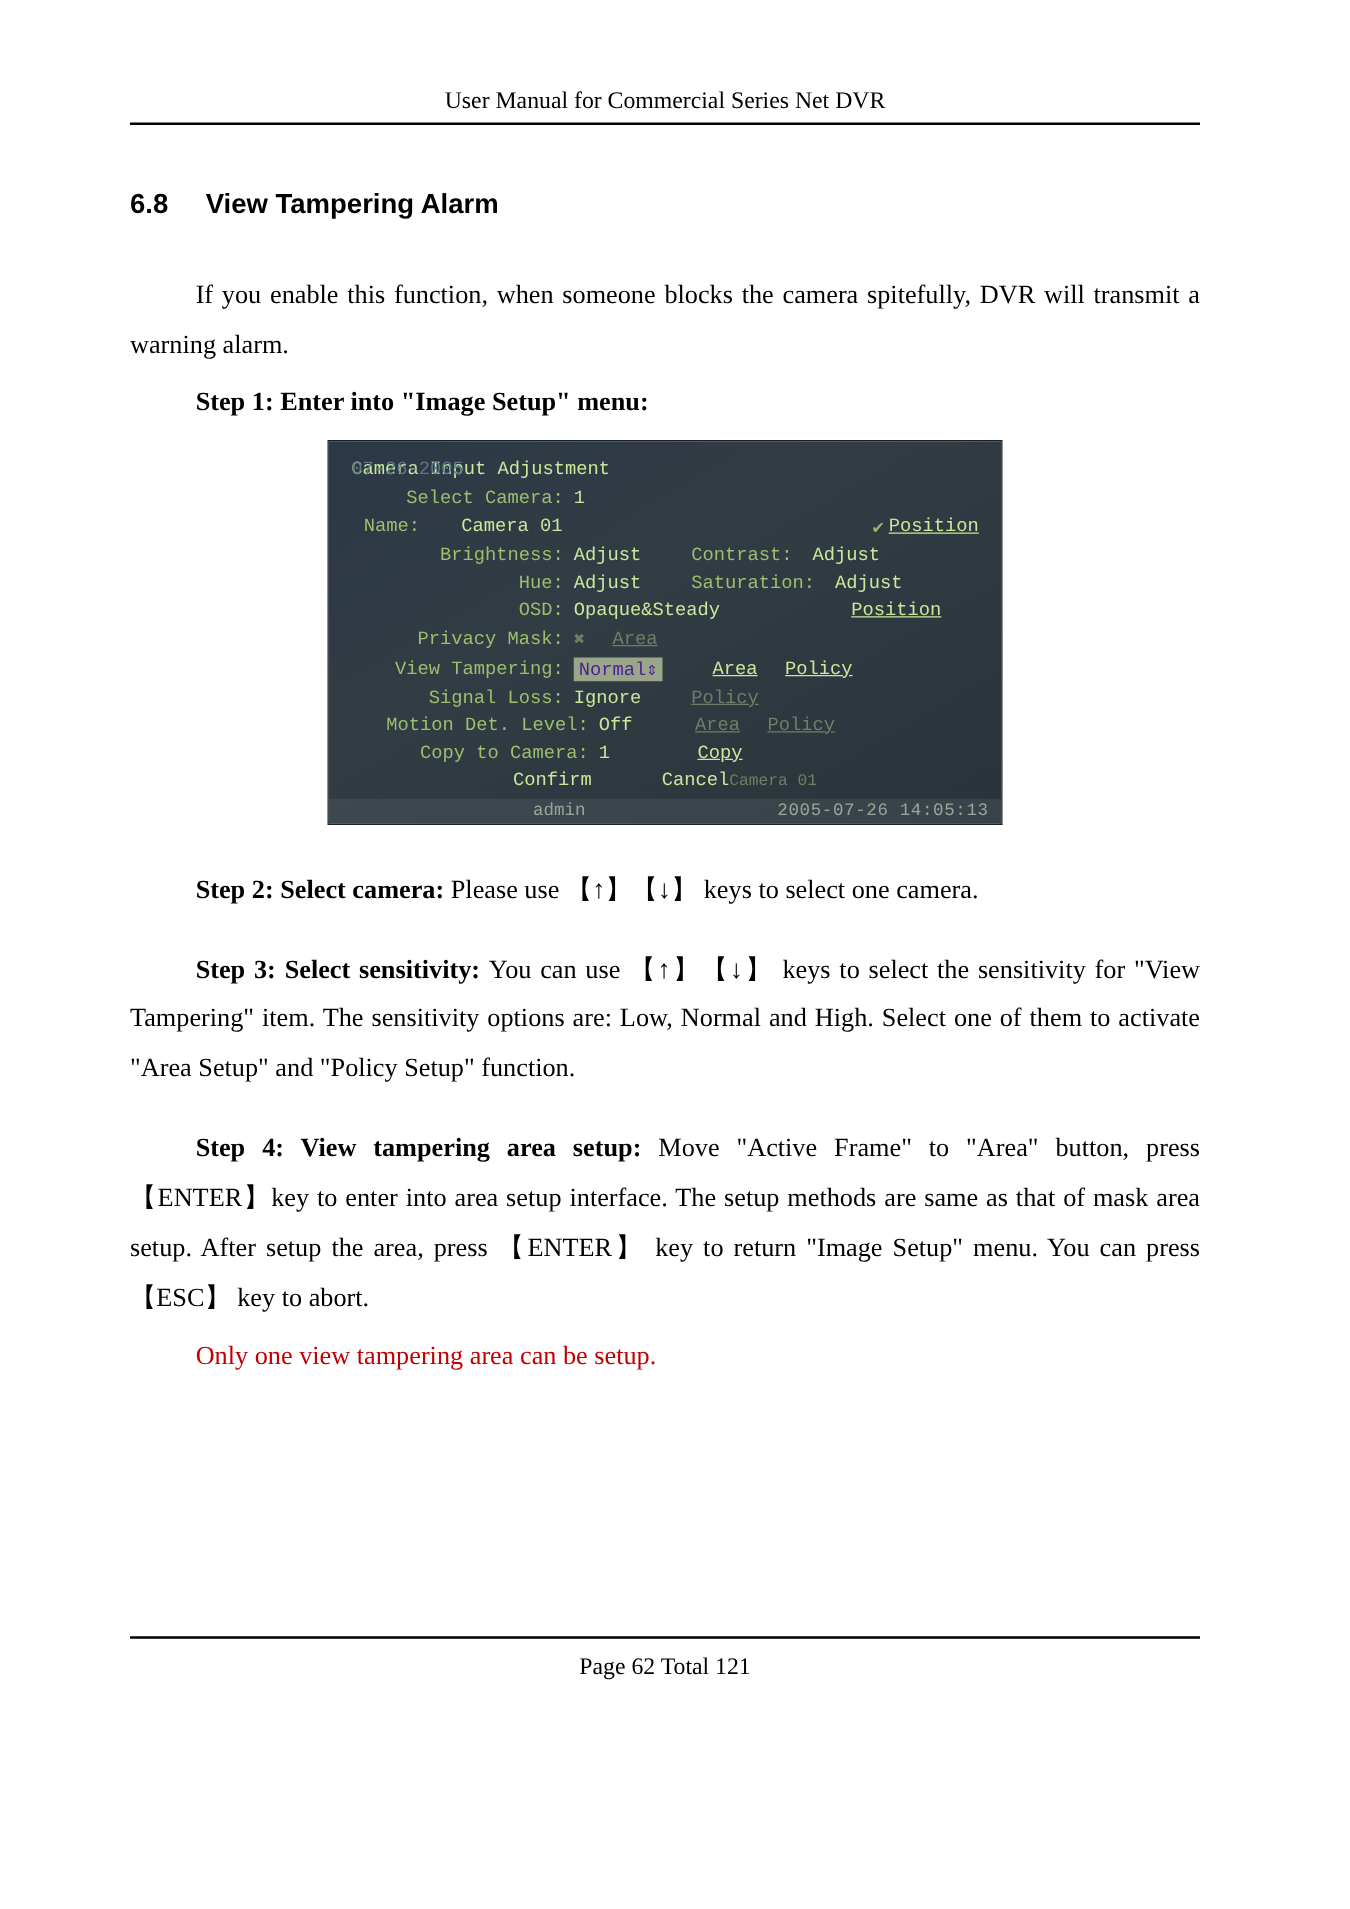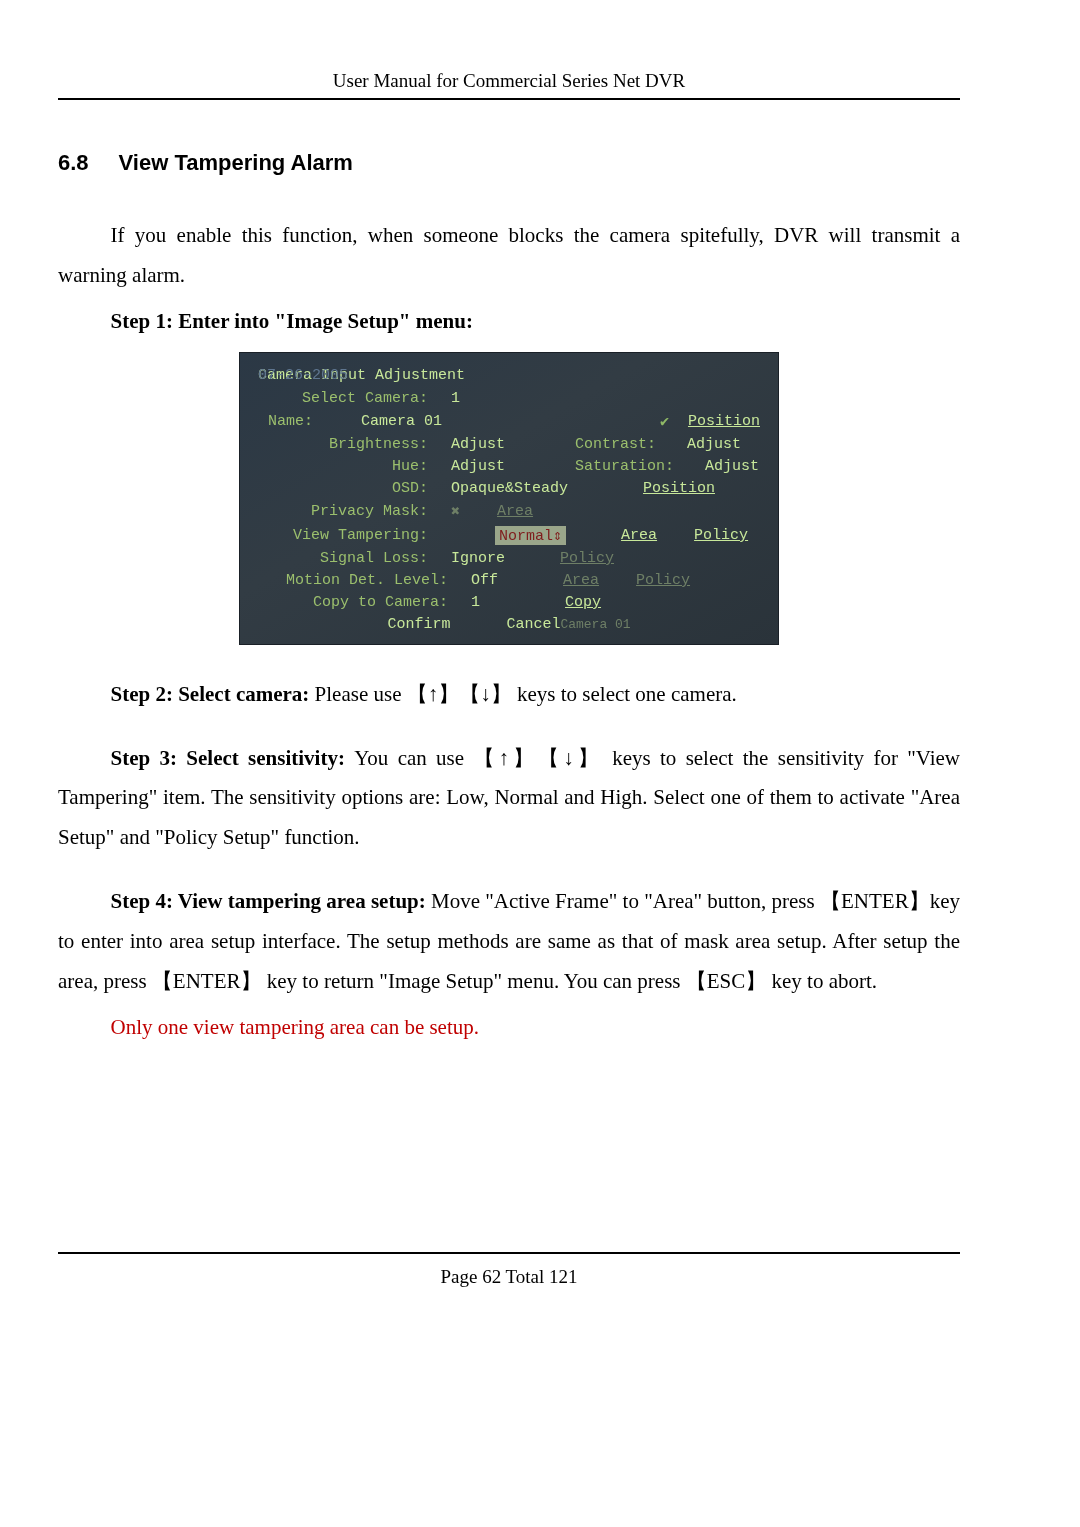--- a/index.html
+++ b/index.html
@@ -6,21 +6,21 @@
     margin: 0;
     padding: 0;
     background: #fff;
     font-family: "Times New Roman", Times, serif;
     color: #000;
     width: 1080px;
   }
   .page {
     width: 1080px;
     min-height: 1527px;
-    padding: 70px 120px 40px 58px;
+    padding: 70px 120px 40px 104px;
     box-sizing: border-box;
     position: relative;
   }
   .header-line {
     text-align: center;
     font-size: 19px;
     margin-bottom: 6px;
   }
   hr.top-rule, hr.bottom-rule {
     border: none;
@@ -60,31 +60,30 @@
     width: 540px;
     background: linear-gradient(150deg, #2b3845 0%, #323c44 40%, #2a333a 100%);
     color: #b8d480;
     font-family: "Courier New", monospace;
     font-size: 15px;
     padding: 14px 18px 6px 18px;
     text-align: left;
     box-sizing: border-box;
     border: 1px solid #1a2027;
   }
-  .dvr-screen .row { display: flex; margin: 5px 0; align-items: center; gap: 15px; }
+  .dvr-screen .row { display: flex; margin: 5px 0; align-items: center; }
   .dvr-screen .label { color: #9bbf6d; width: 170px; text-align: right; padding-right: 8px; }
   .dvr-screen .val { color: #c8e89a; }
   .dvr-screen .btn { color: #c8e89a; margin-left: 22px; text-decoration: underline; }
   .dvr-screen .dim { color: #6e7f66; }
   .dvr-screen .title-row { color: #c8e89a; text-align: left; display: block; margin-bottom: 6px; }
   .dvr-screen .date { color: #5f7690; position: absolute; }
   .dvr-screen .sel {
-    background: #9aa68a; color: #7f1d1d; padding: 0 4px;
+    background: #9aa68a; color: #4c1d95; padding: 0 4px;
     display: inline-block;
-    margin-left: 44px;
   }
   .dvr-screen .check { color: #8fb966; margin-right: 4px; }
   .dvr-screen .footer {
     display: flex; justify-content: space-between;
     background: rgba(100,110,115,0.25);
     margin: 6px -18px -6px -18px;
     padding: 2px 10px;
     font-size: 14px;
     color: #9aa59a;
   }
@@ -175,20 +174,25 @@
         <span class="label" style="width:190px">Copy to Camera:</span>
         <span class="val">1</span>
         <span class="btn" style="margin-left:70px">Copy</span>
       </div>
       <div class="row" style="justify-content:center;gap:56px;position:relative;">
         <span class="val">Confirm</span>
         <span>
           <span class="val">Cancel</span><span class="dim" style="font-size:13px">Camera 01</span>
         </span>
       </div>
+      <div class="footer">
+        <span></span>
+        <span>admin</span>
+        <span class="ts">2005-07-26 14:05:13</span>
+      </div>
     </div>
   </div>
 
   <p class="body indent">
     <span class="bold">Step 2: Select camera: </span><span>Please use 【↑】【↓】 keys to select one camera.</span>
   </p>
 
   <br>
 
   <p class="body indent">

